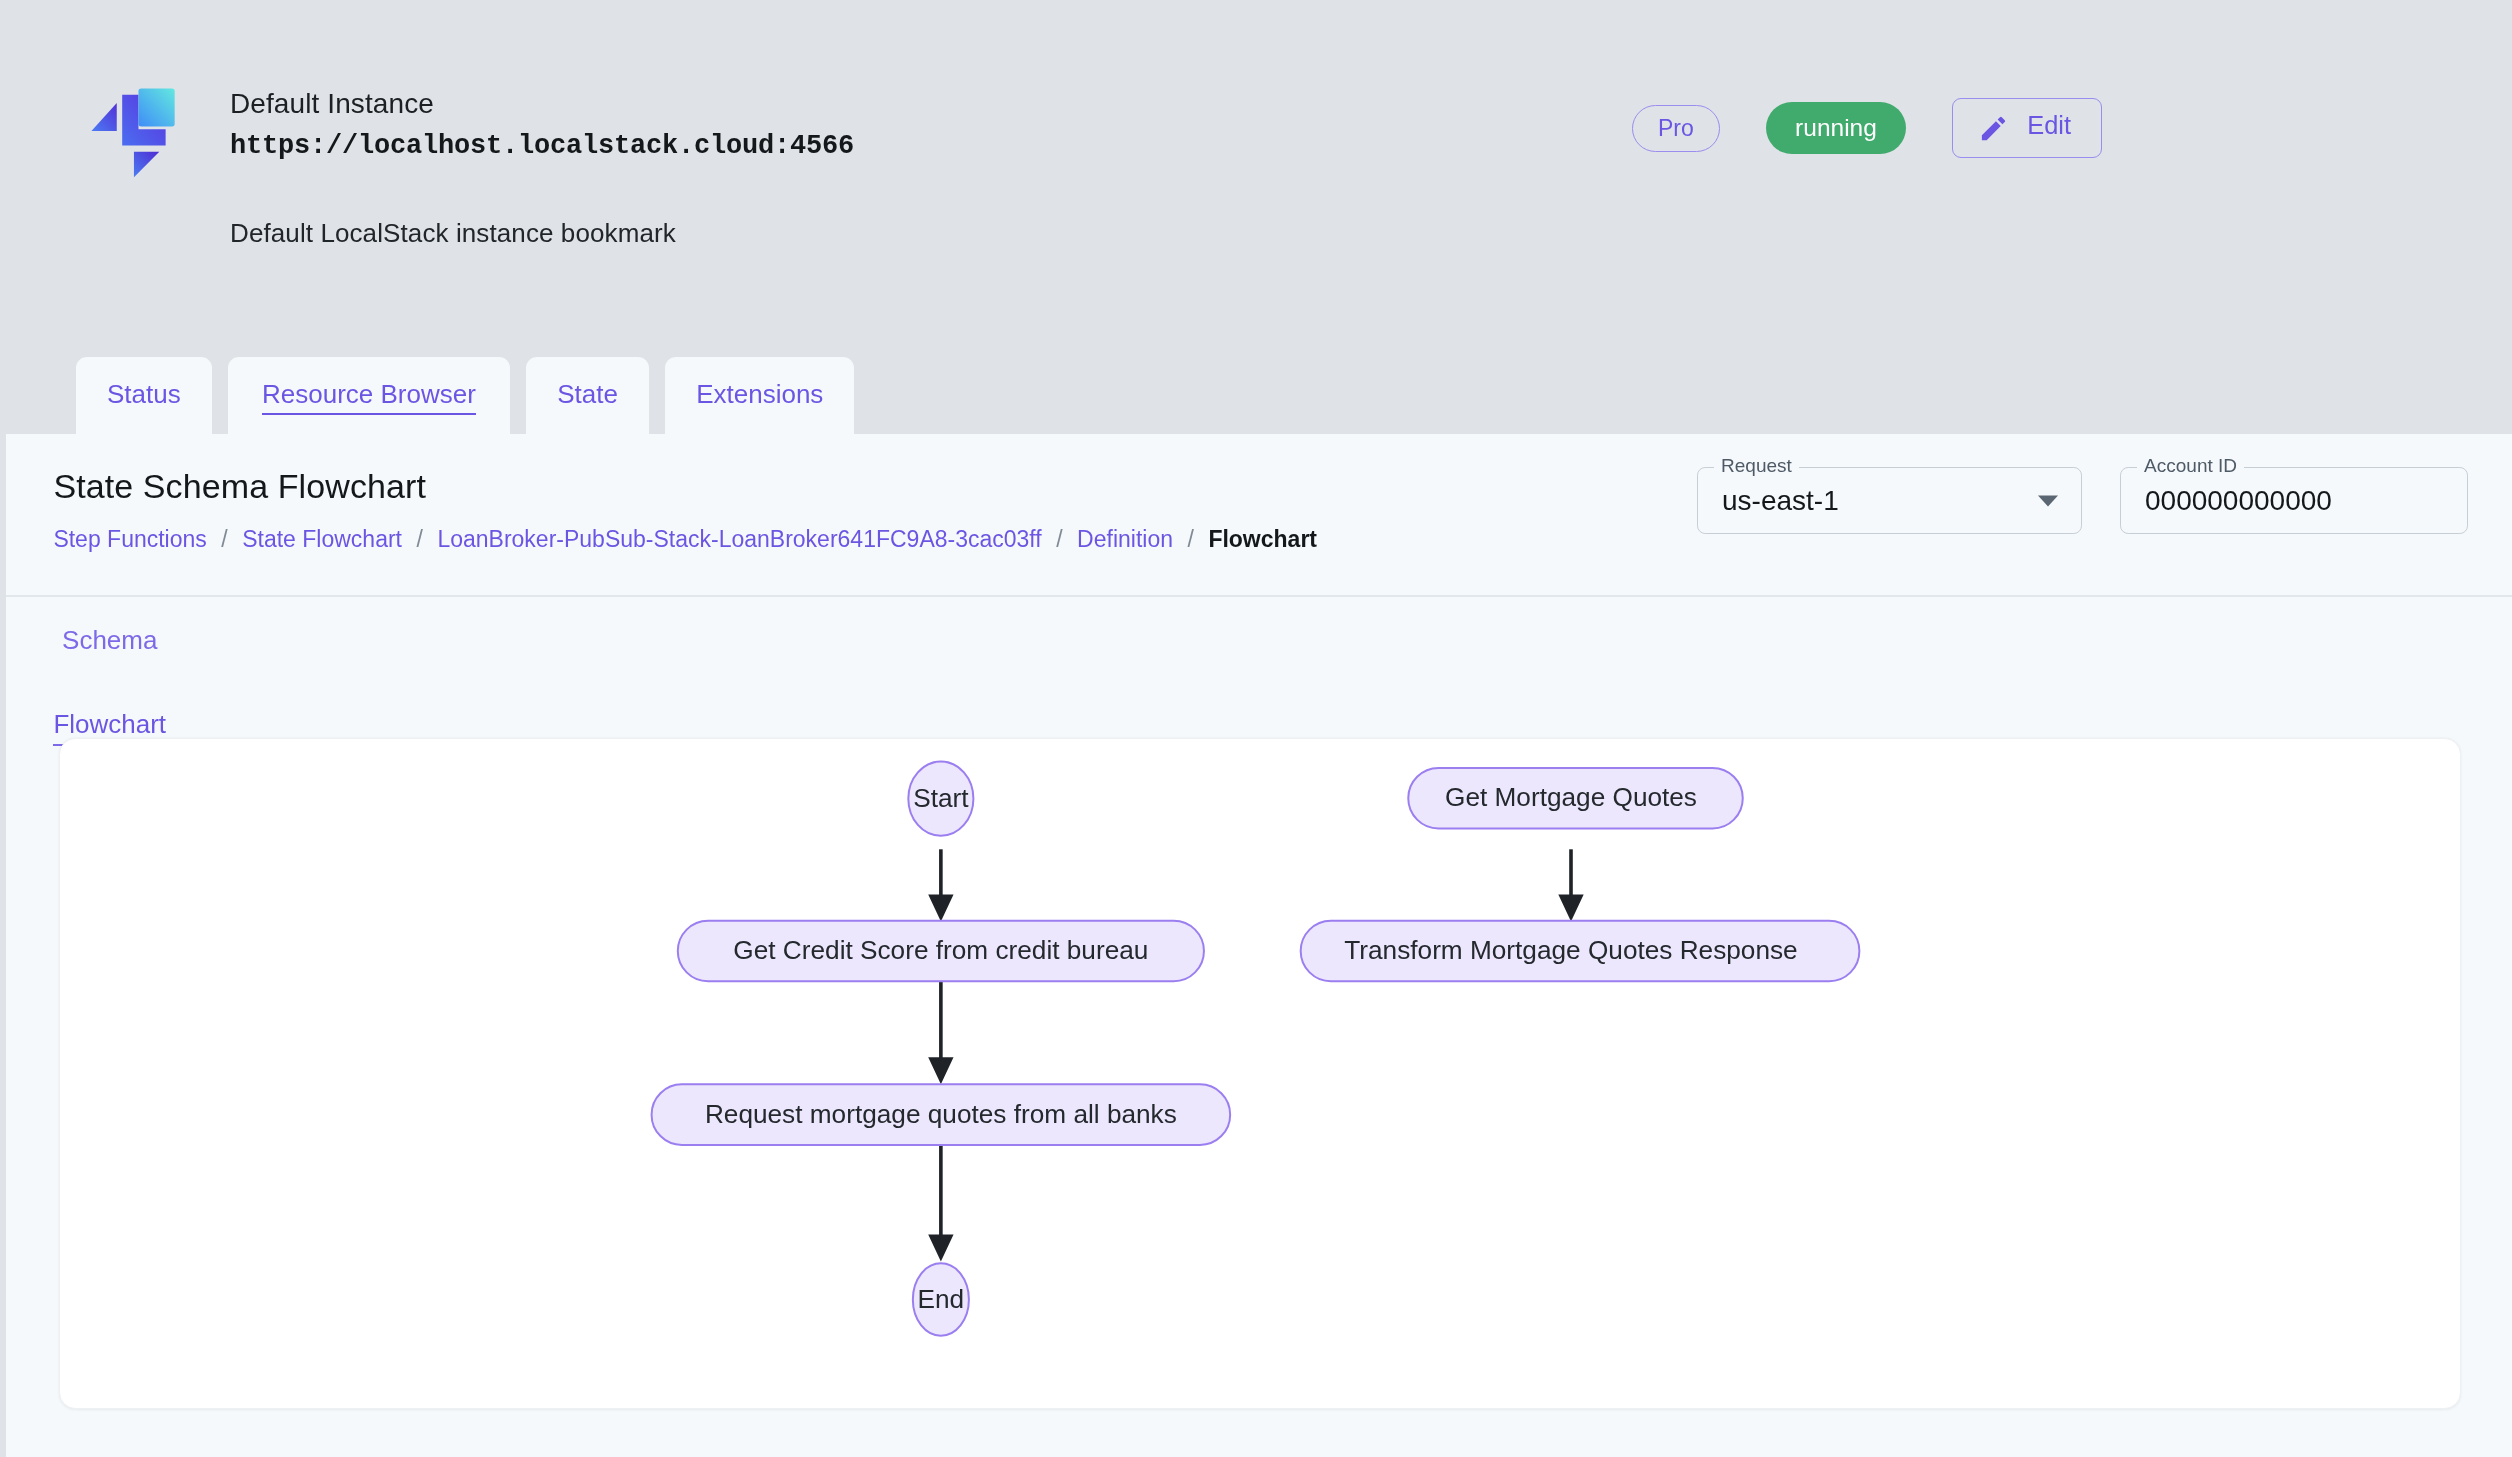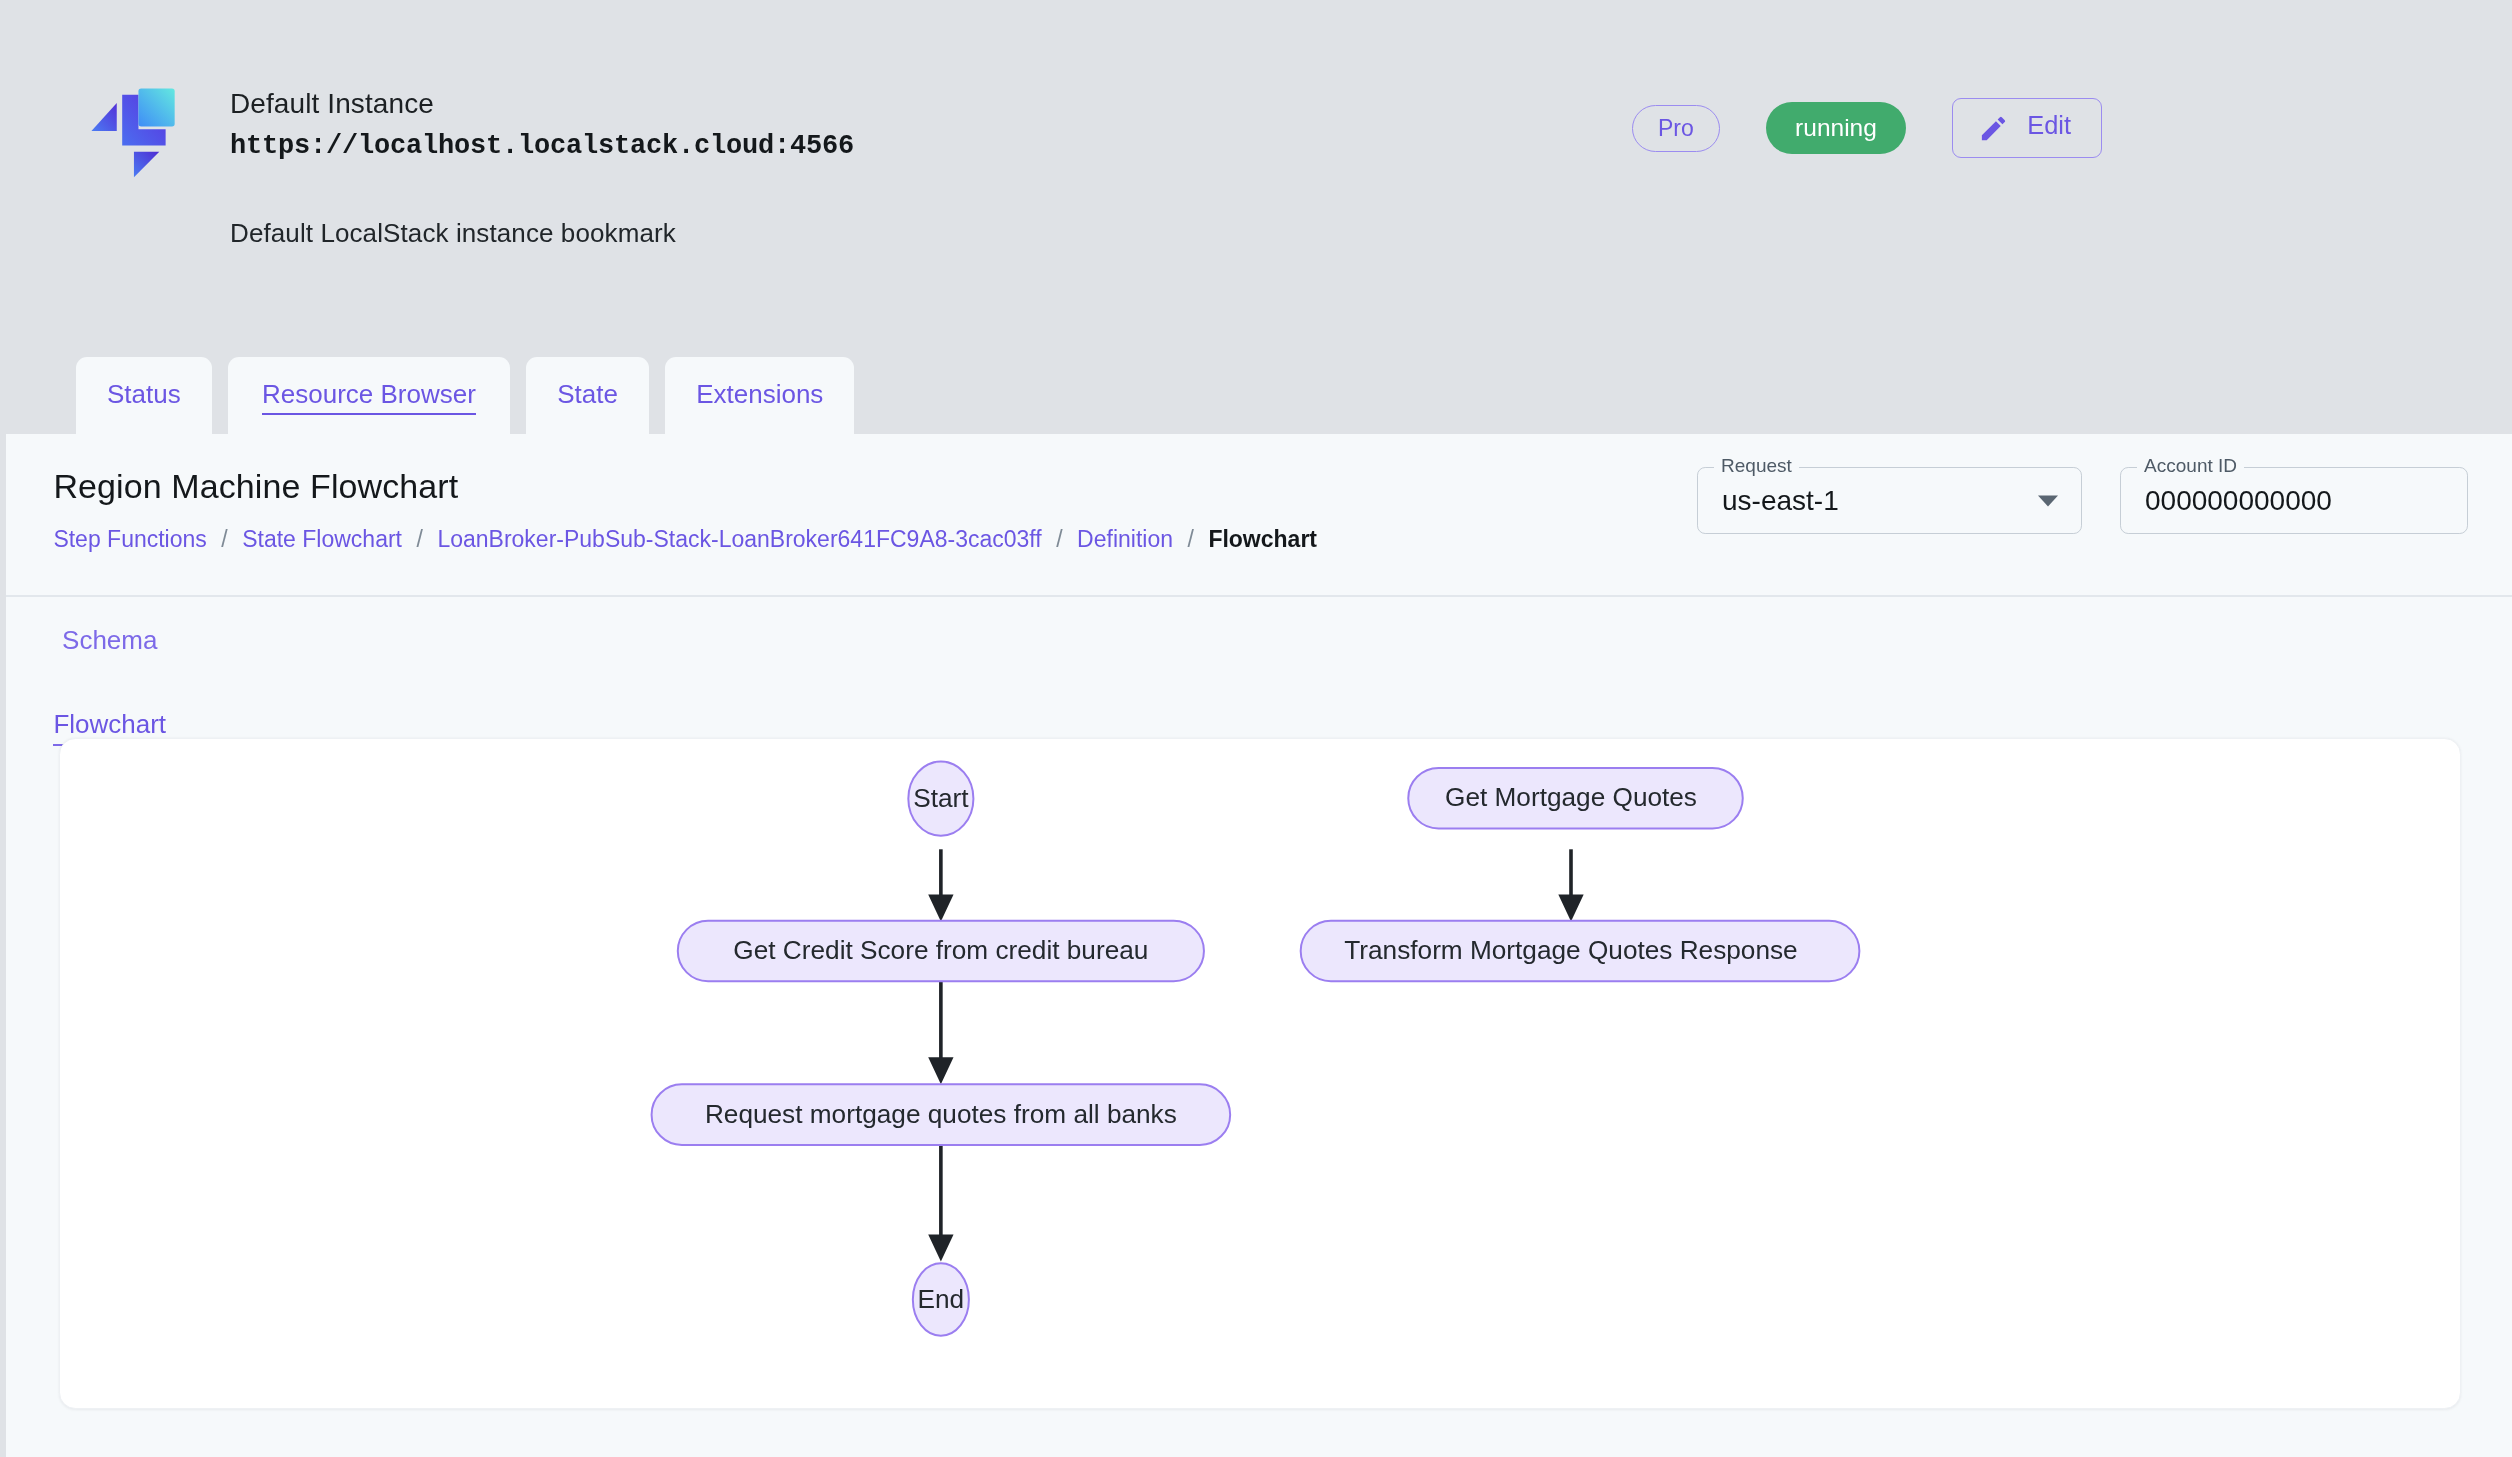--- a/index.html
+++ b/index.html
@@ -236,21 +236,21 @@
     </button>
     <button class="tab">
       <span class="tab-label">Extensions</span>
     </button>
   </div>
 </div>
 
 <div class="content-panel">
 
   <div class="page-head">
-    <div class="page-title">Region Machine Flowchart</div>
+    <div class="page-title">State Schema Flowchart</div>
 
     <div class="breadcrumb">
       <span class="crumb">Step Functions</span>
       <span class="crumb-sep">/</span>
       <span class="crumb">State Flowchart</span>
       <span class="crumb-sep">/</span>
       <span class="crumb">LoanBroker-PubSub-Stack-LoanBroker641FC9A8-3cac03ff</span>
       <span class="crumb-sep">/</span>
       <span class="crumb">Definition</span>
       <span class="crumb-sep">/</span>

